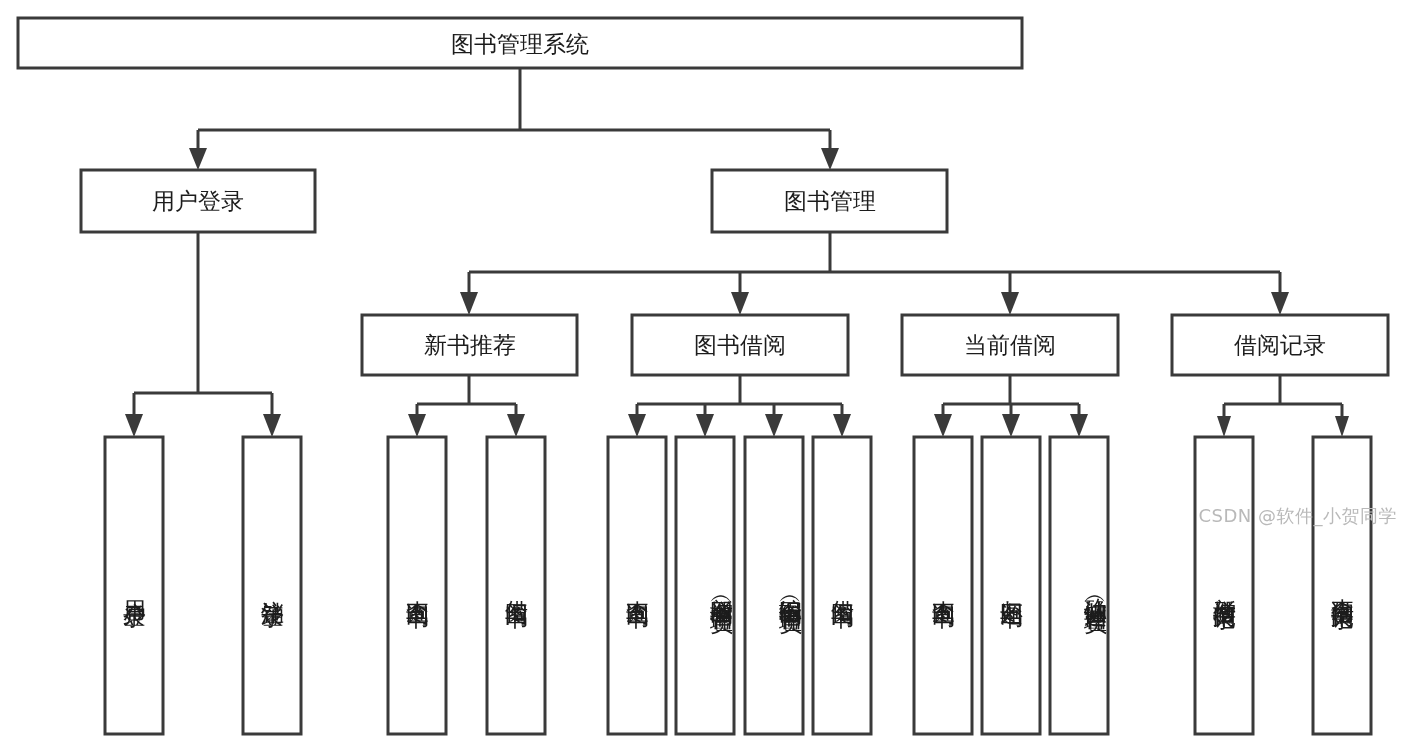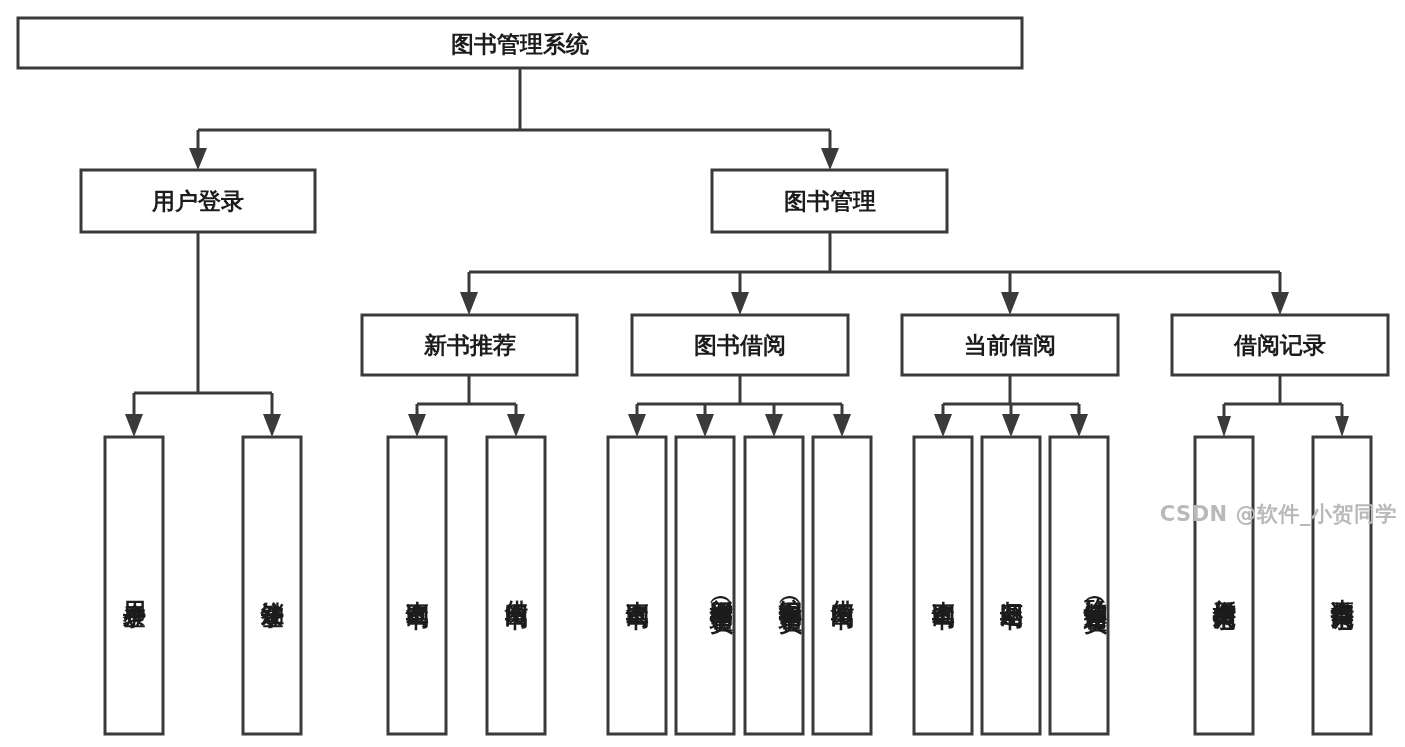--- a/index.html
+++ b/index.html
@@ -10,21 +10,20 @@
   body {
     width: 1405px;
     height: 747px;
     font-family: "DejaVu Sans", "Liberation Sans", sans-serif;
     overflow: hidden;
   }
   #diagram-root {
     position: relative;
     width: 1405px;
     height: 532px;
-    font-weight: bold;
   }
   svg.diagram {
     display: block;
     width: 1405px;
     height: 747px;
   }
   .node-rect {
     fill: #ffffff;
     stroke: #3a3a3a;
     stroke-width: 3;
@@ -62,21 +61,21 @@
     pointer-events: none;
     font-family: "DejaVu Sans", "Liberation Sans", sans-serif;
   }
   .node-label-v.centered {
     align-items: center;
   }
   .watermark {
     position: absolute;
     right: 8px;
     bottom: 4px;
-    font-size: 21px;
+    font-size: 18px;
     color: #b9b9b9;
     letter-spacing: 0.5px;
     font-family: "DejaVu Sans", "Liberation Sans", sans-serif;
     white-space: nowrap;
   }
 </style>
 </head>
 <body>
 
 <div id="diagram-root">

